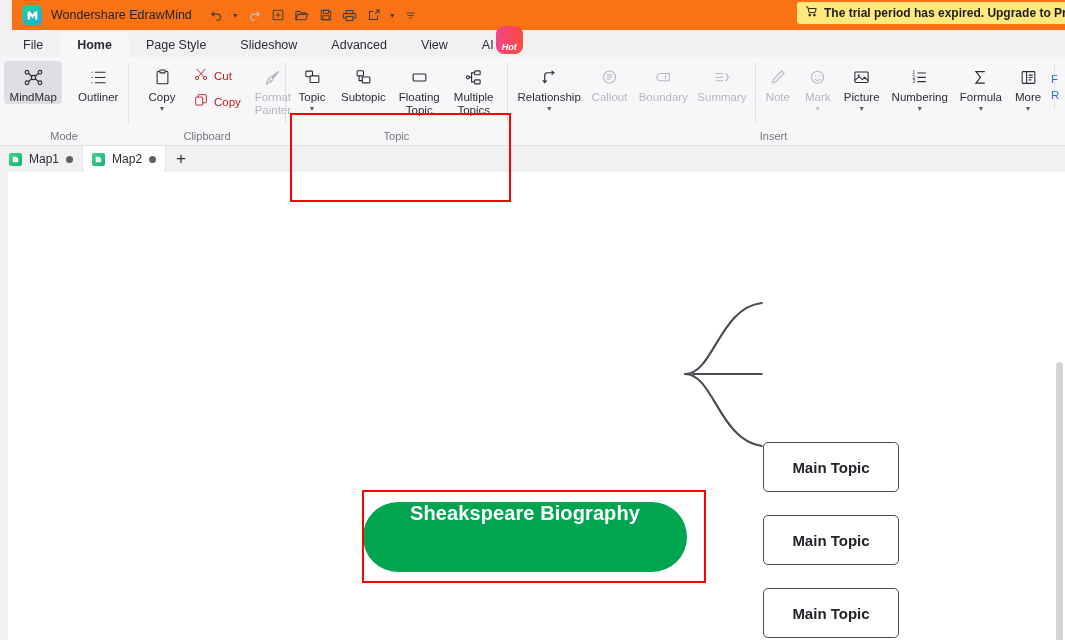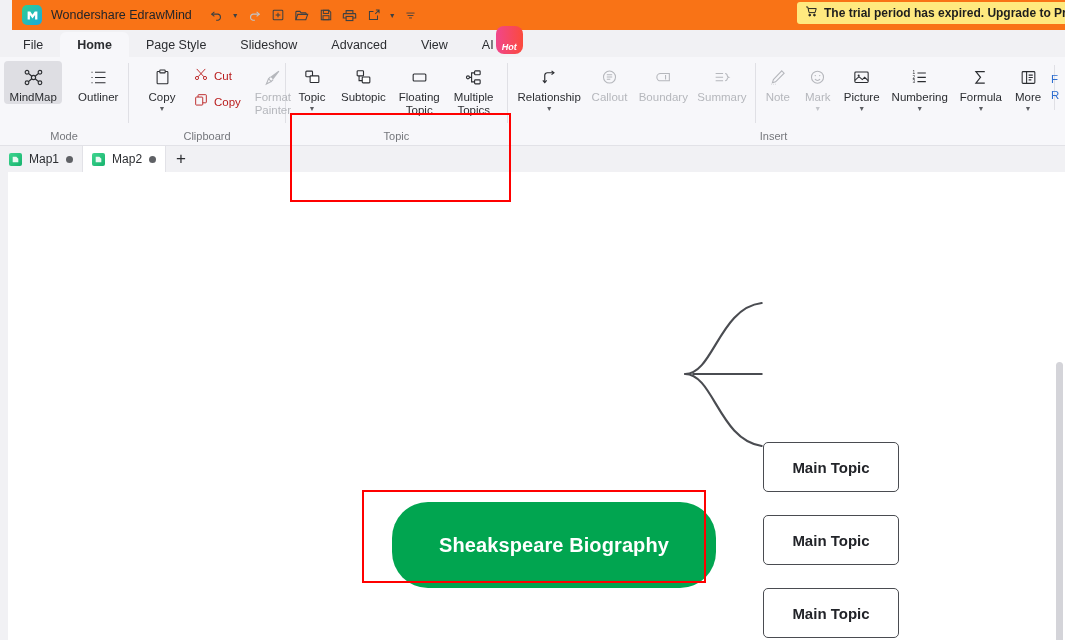--- a/index.html
+++ b/index.html
@@ -277,26 +277,26 @@
     position: relative;
     overflow: hidden;
   }
   .mindmap-svg {
     position: absolute;
     left: 0; top: 0;
     width: 100%; height: 100%;
   }
   .node-central {
     position: absolute;
-    left: 384px; top: 330px;
-    width: 324px; height: 86px;
+    left: 355px; top: 330px;
+    width: 324px; height: 70px;
     background: #01a550;
     border-radius: 36px;
     display: flex;
-    align-items: center;
+    align-items: flex-start;
     justify-content: center;
     color: #ffffff;
     font-size: 20px;
     font-weight: bold;
     letter-spacing: 0.1px;
   }
   .node-selection {
     position: absolute;
     left: 354px; top: 318px;
     width: 344px; height: 93px;

